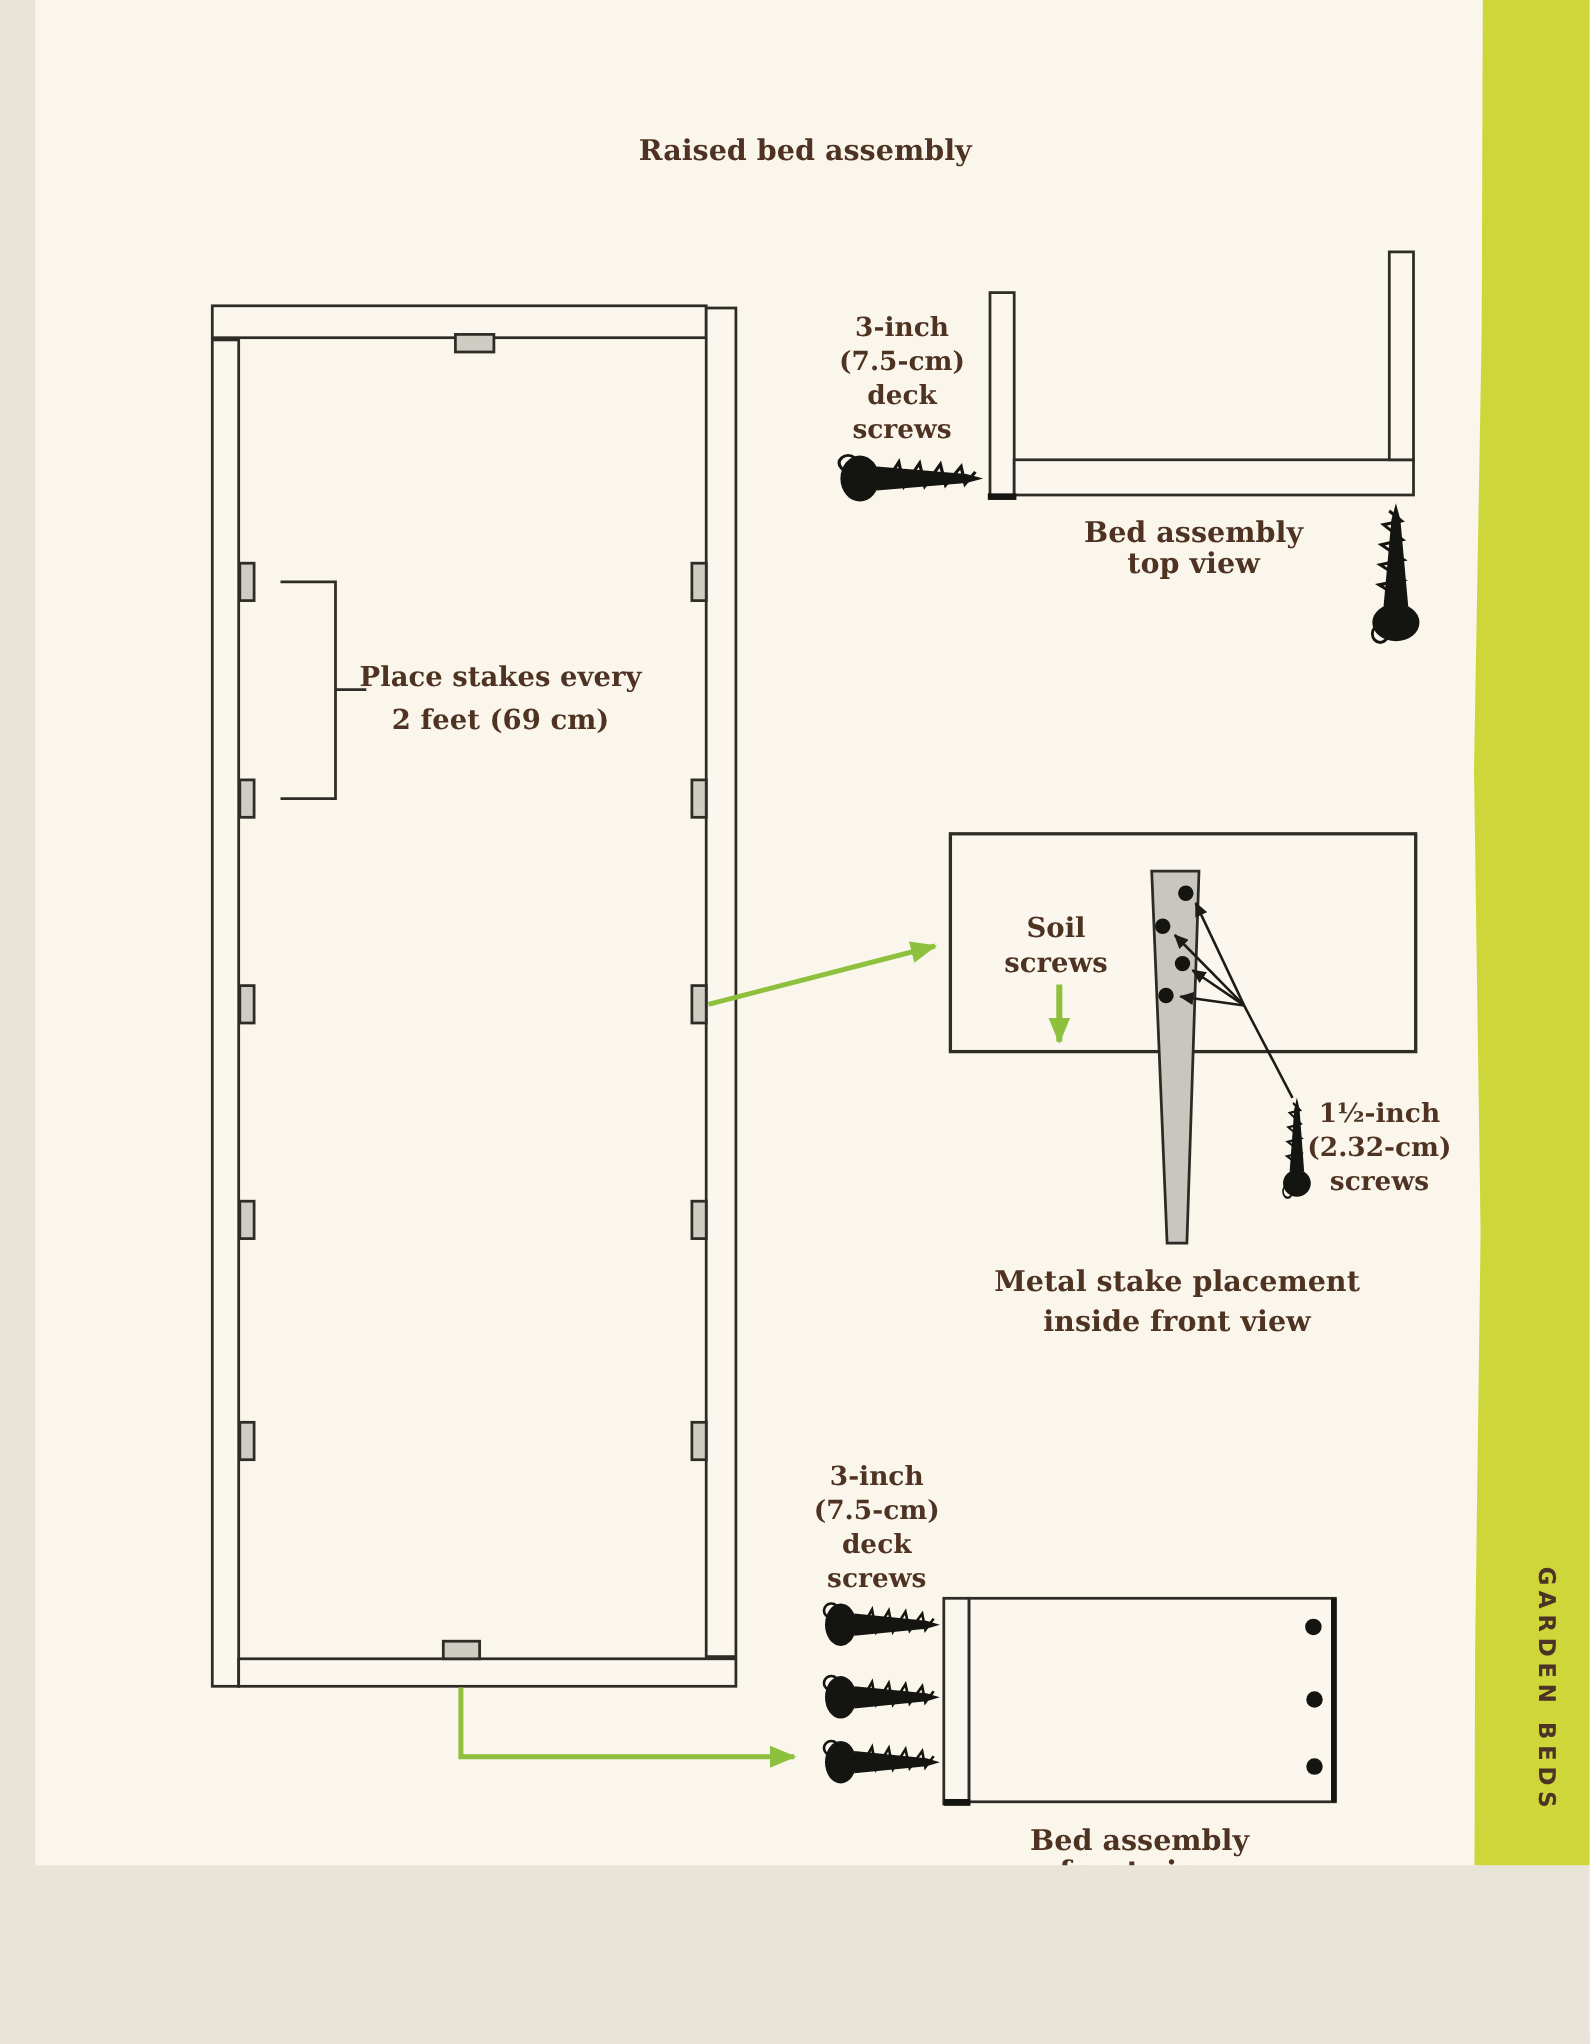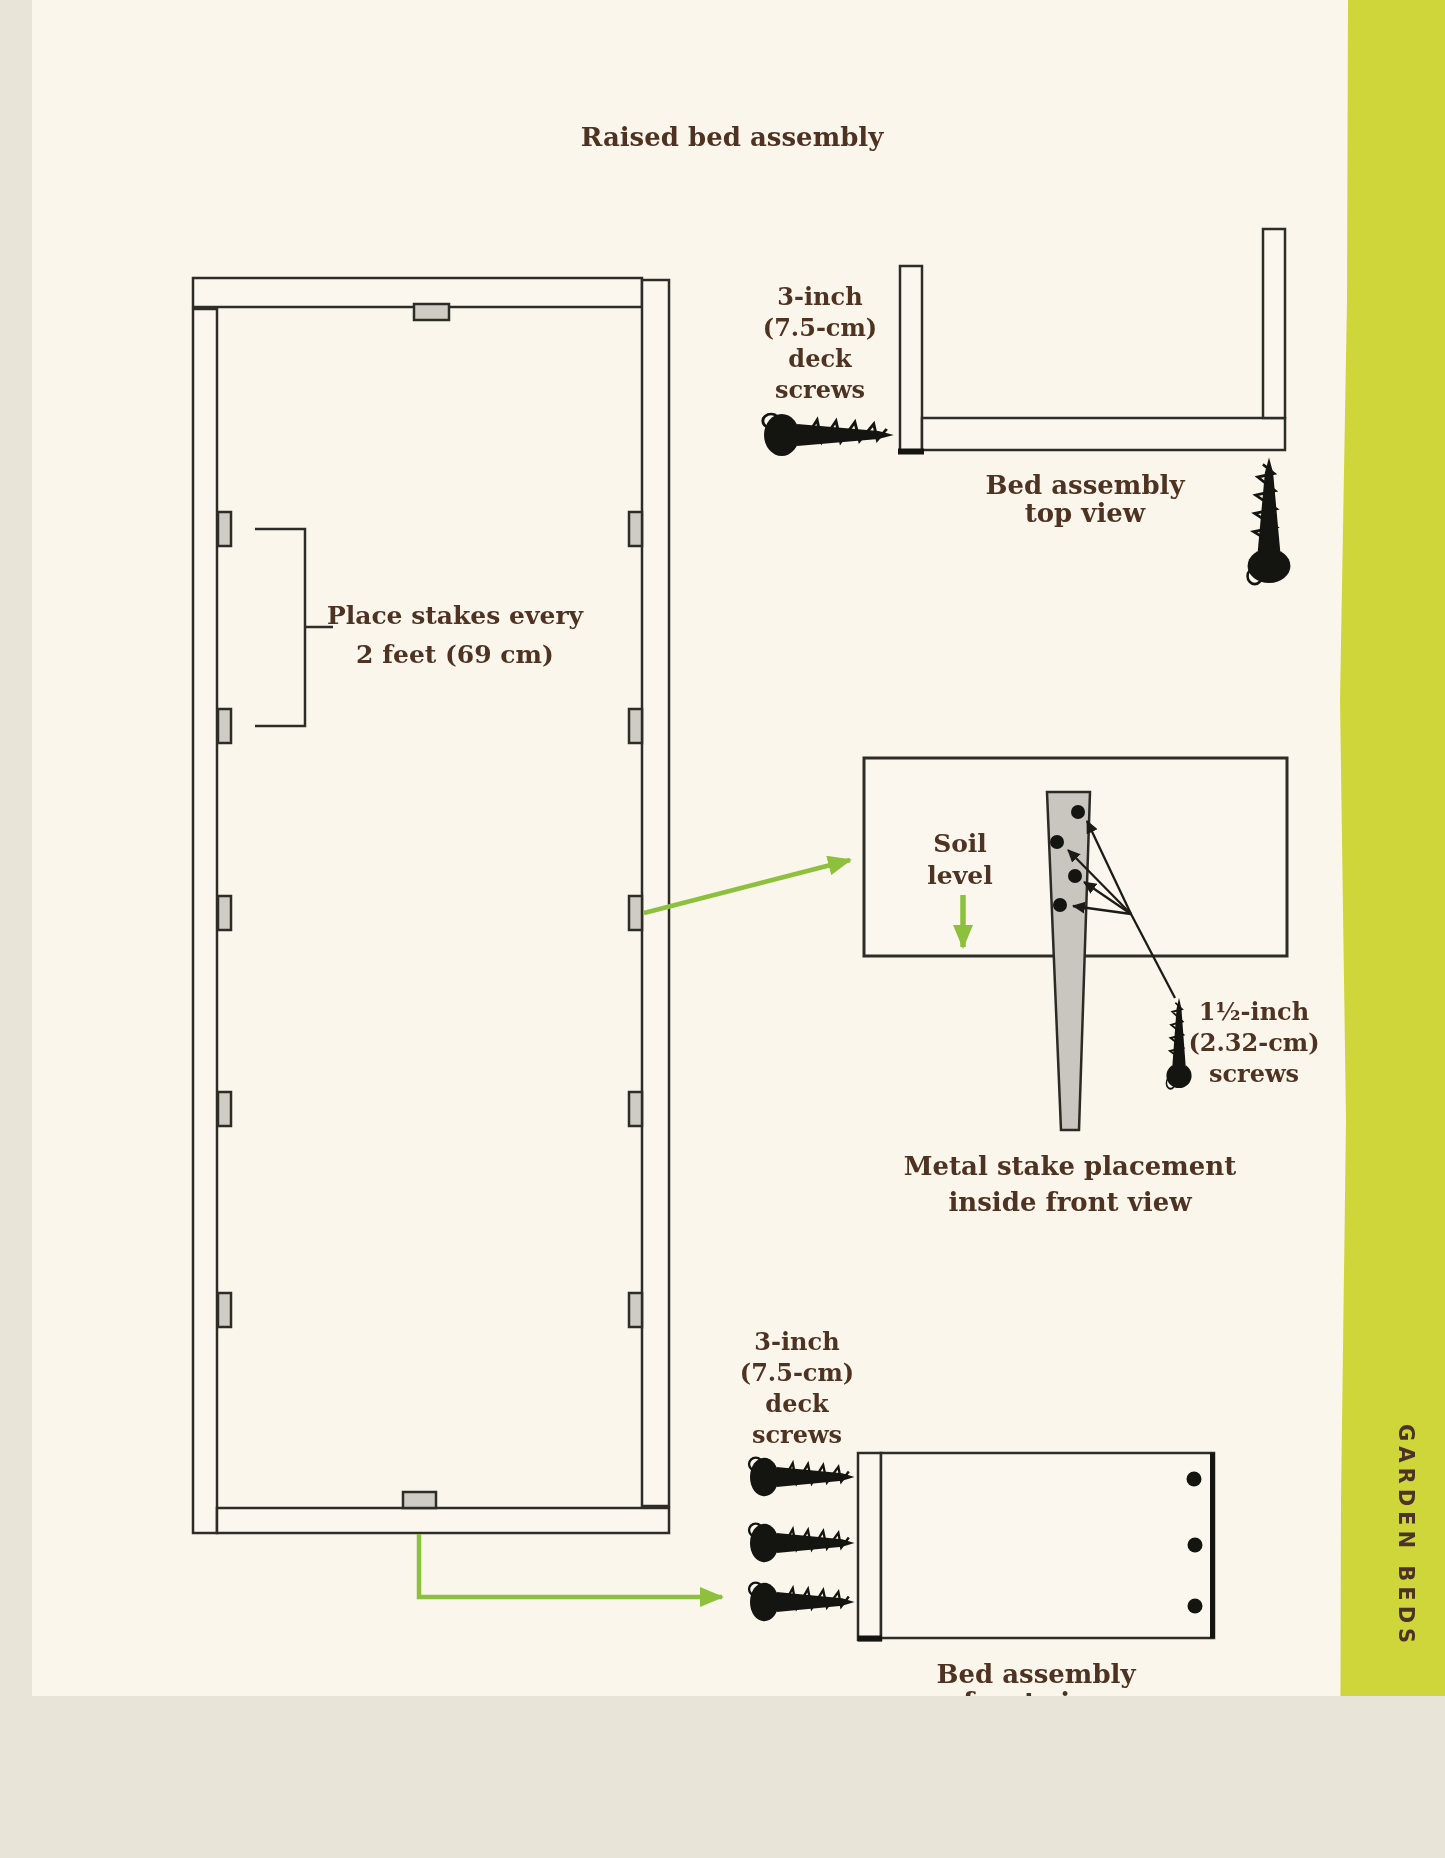--- a/index.html
+++ b/index.html
@@ -141,21 +141,21 @@
   <div class="lbl" id="title-lbl">Raised bed assembly</div>
   <div class="lbl" id="top-deck-lbl">3-inch
 (7.5-cm)
 deck
 screws</div>
   <div class="lbl" id="top-view-cap-lbl">Bed assembly
 top view</div>
   <div class="lbl" id="place-stakes-lbl">Place stakes every
 2 feet (69 cm)</div>
   <div class="lbl" id="soil-lbl">Soil
-level</div>
+screws</div>
   <div class="lbl" id="screws15-lbl">1½-inch
 (2.32-cm)
 screws</div>
   <div class="lbl" id="stake-cap-lbl">Metal stake placement
 inside front view</div>
   <div class="lbl" id="bottom-deck-lbl">3-inch
 (7.5-cm)
 deck
 screws</div>
   <div class="lbl" id="front-cap-lbl">Bed assembly

